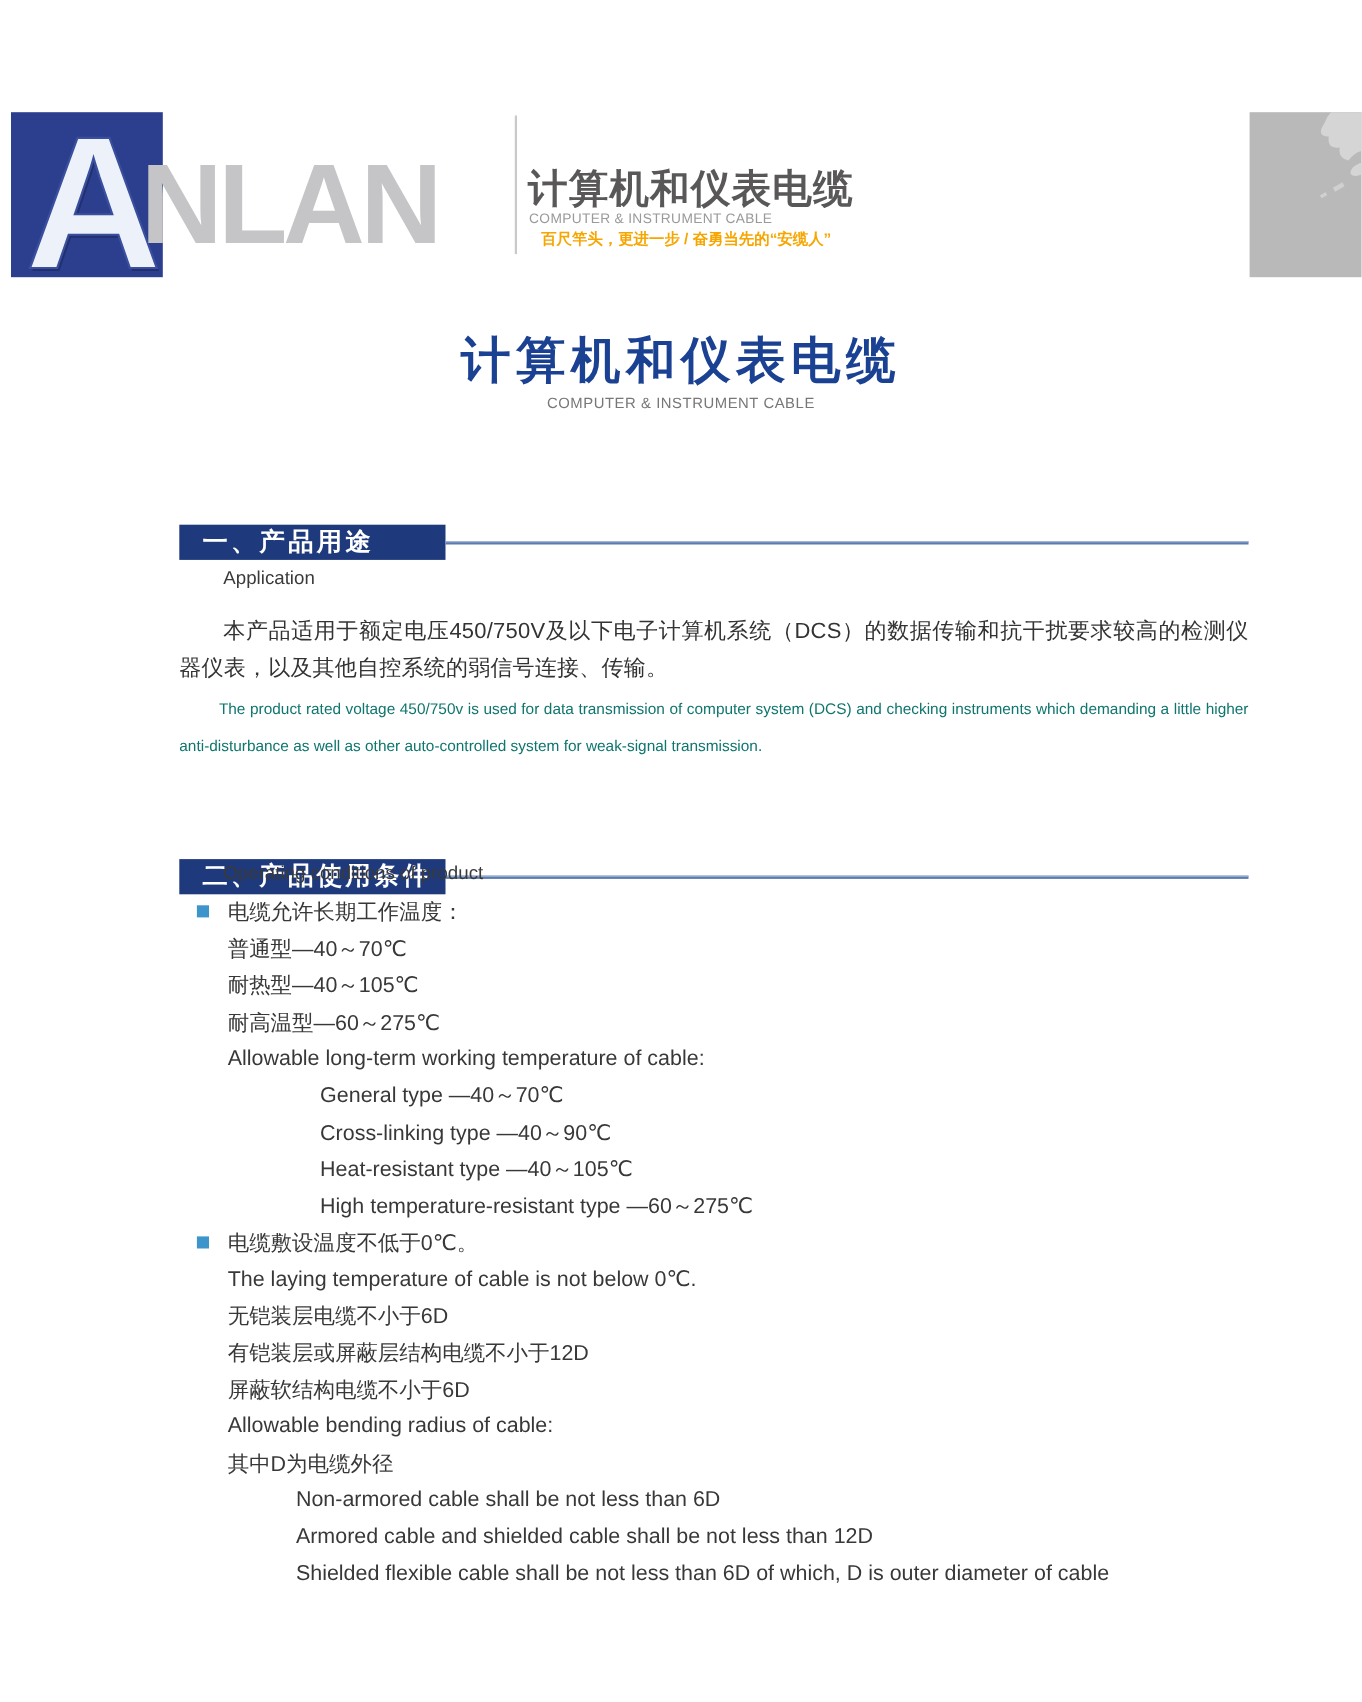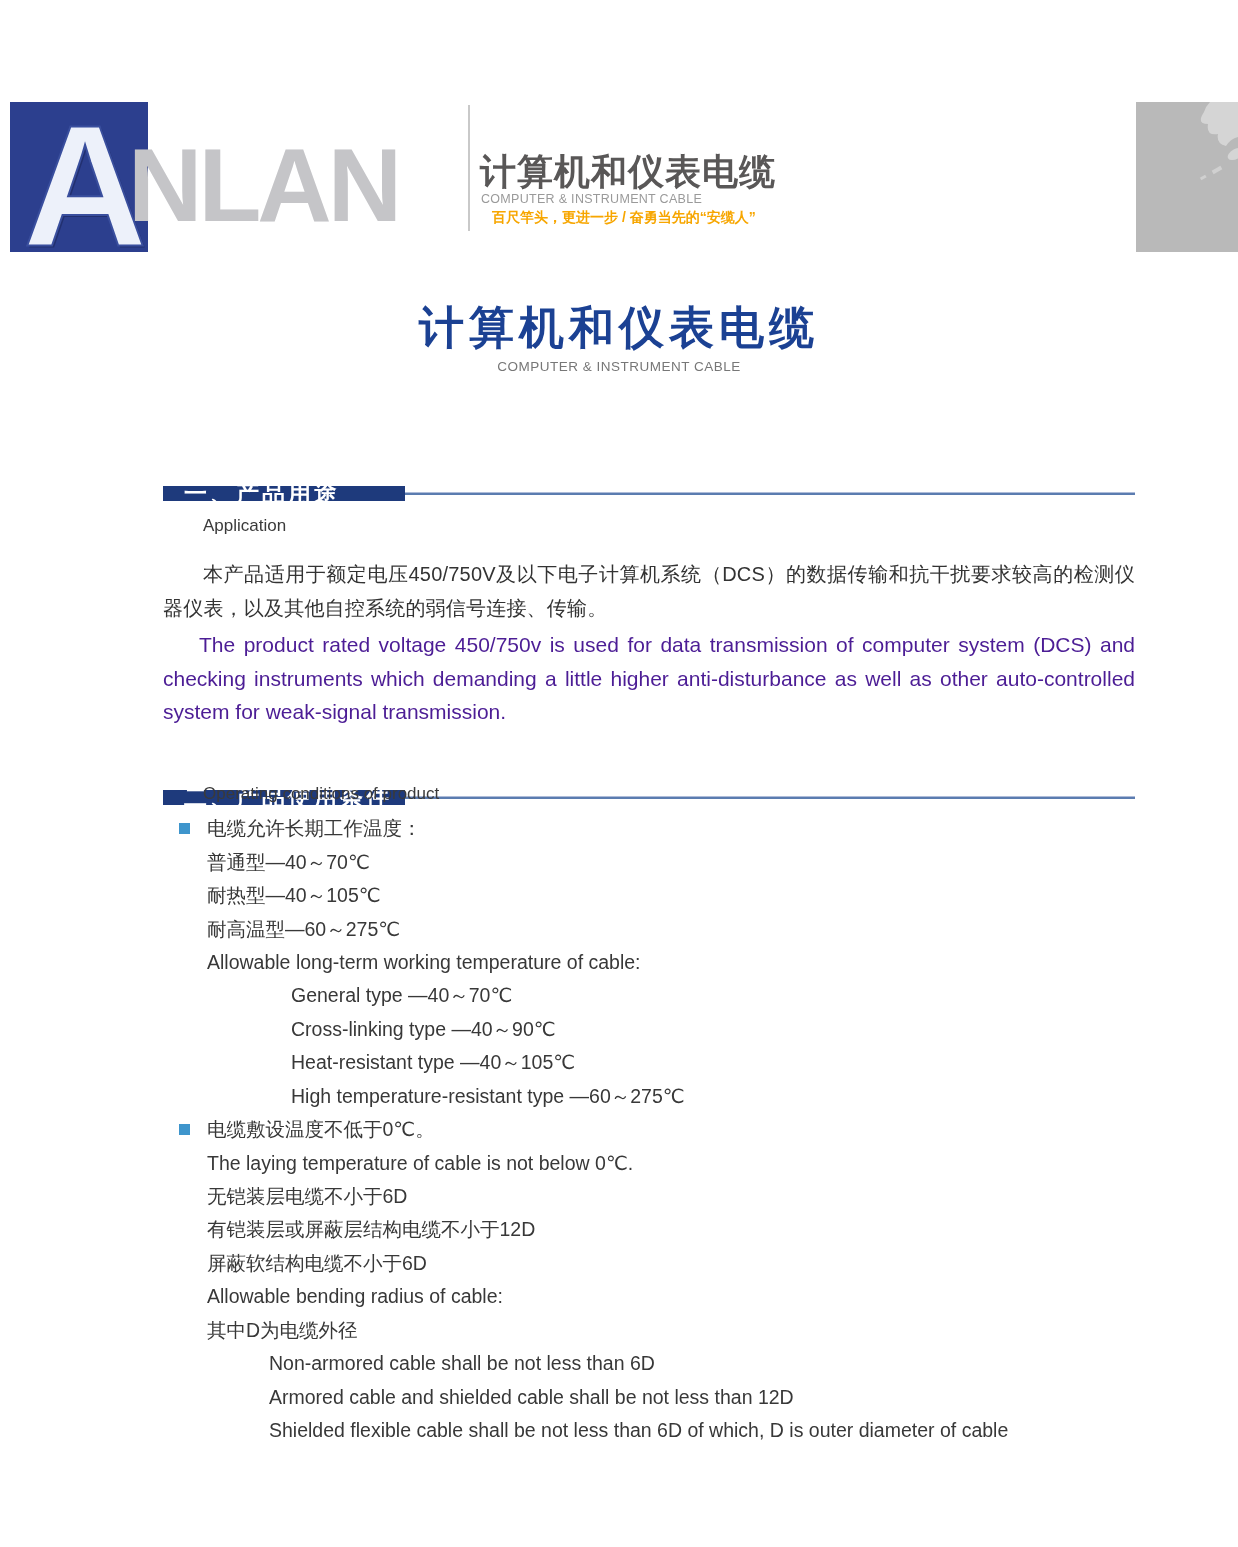--- a/index.html
+++ b/index.html
@@ -76,43 +76,43 @@
   .page-subtitle{
     position:absolute;left:0;top:359px;width:1238px;
     text-align:center;font-size:13.5px;color:#777777;letter-spacing:0.5px;
   }
   
   .section-header{
     position:absolute;left:163px;width:972px;height:32px;
     display:flex;align-items:center;
   }
   .section-header .heading-box{
-    flex:0 0 auto;width:242px;height:15px;
+    flex:0 0 auto;width:242px;height:32px;
     background:var(--section-bg);
-    display:flex;align-items:center;
+    display:flex;align-items:flex-start;
     padding-left:21px;box-sizing:border-box;
     color:#ffffff;font-size:23px;font-weight:bold;letter-spacing:3px;
     white-space:nowrap;
   }
   .section-header .heading-rule{
     flex:1 1 auto;height:2px;background:var(--rule-blue);
     border-top:1px solid #aebcd9;
   }
   .section-sub-en{
     position:absolute;left:203px;
     font-size:17px;color:var(--body-text);white-space:nowrap;
   }
   
   .para{
     position:absolute;left:163px;width:972px;
     font-size:20px;line-height:33.5px;color:#333333;
     text-align:justify;
   }
   .para.cn{text-indent:40px;letter-spacing:0.2px;}
-  .para.en{font-size:21px;text-indent:36px;color:#4c1d95;}
+  .para.en{font-size:14px;text-indent:36px;color:#0f766e;}
   
   .cond-list{position:absolute;left:163px;top:812px;width:972px;}
   .cond-line{
     position:relative;height:33.45px;
     display:flex;align-items:center;
     font-size:19.5px;color:#383838;white-space:nowrap;
   }
   .cond-line .cond-text{display:inline-block;}
   .cond-line.indent-0{padding-left:44px;}
   .cond-line.indent-1{padding-left:106px;text-align:right;}

